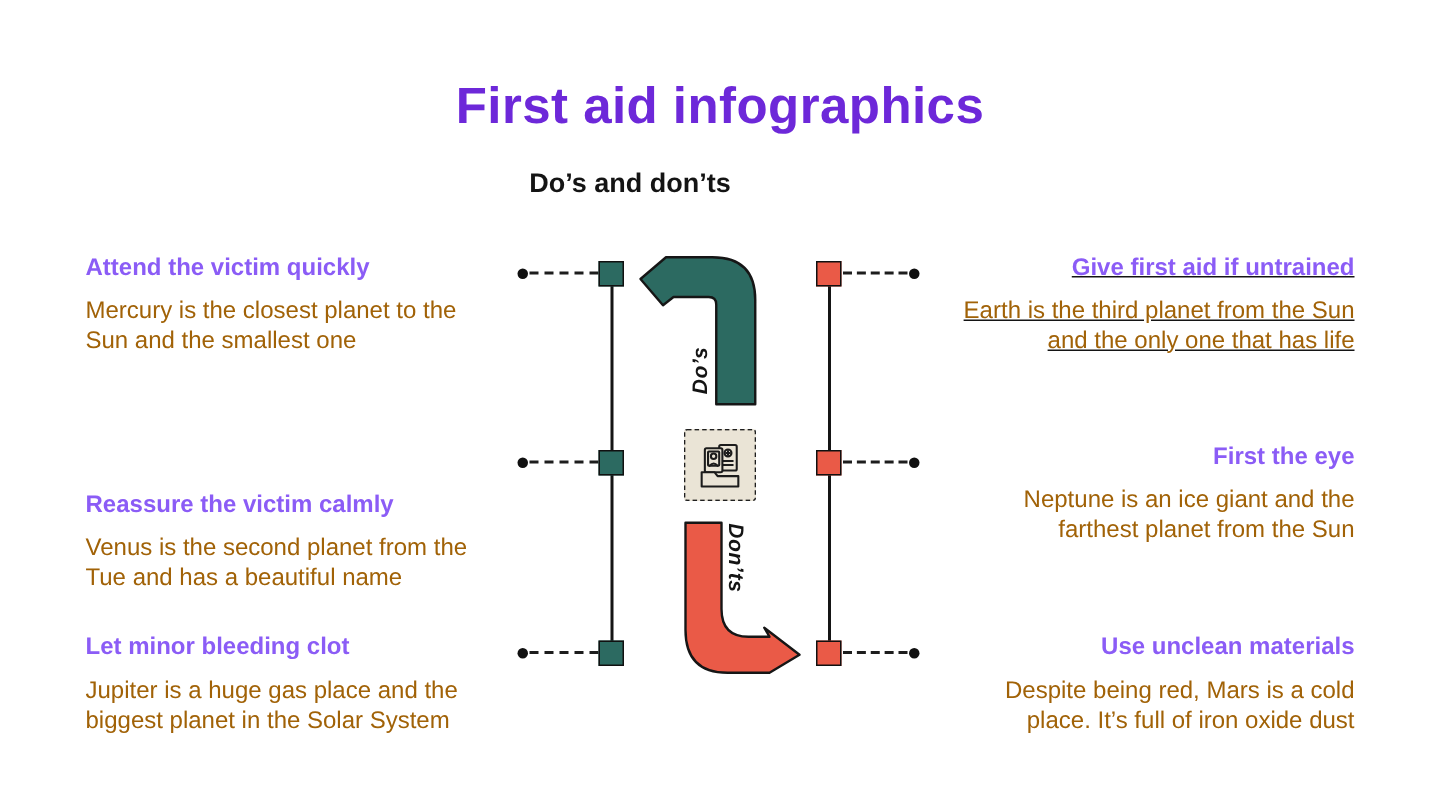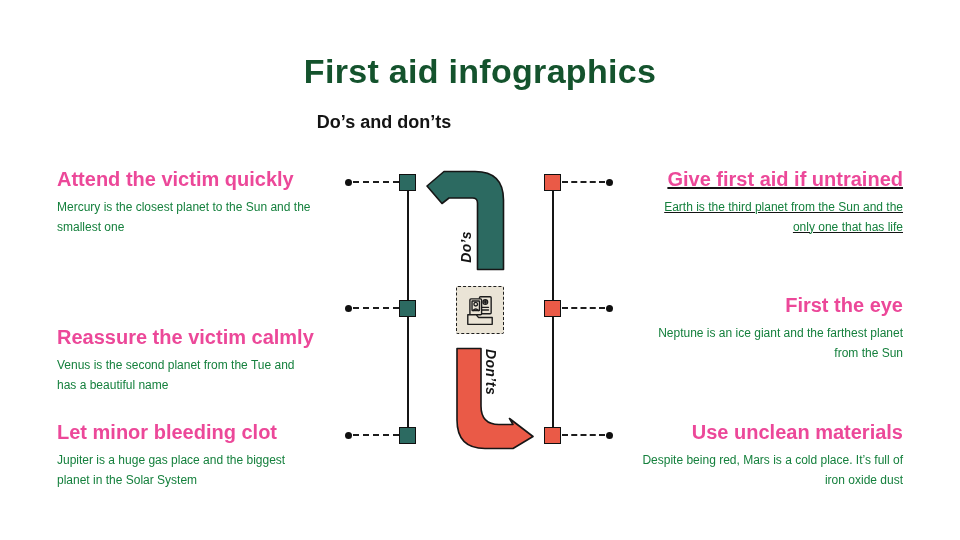--- a/index.html
+++ b/index.html
@@ -2,29 +2,29 @@
 <html><head>
 <meta charset="utf-8">
 <style>
   html,body{margin:0;padding:0;background:#fff;}
   .slide{
     position:relative;width:960px;height:540px;background:#ffffff;overflow:hidden;
     font-family:"Liberation Sans", sans-serif;color:#141414;
   }
   .title{
     position:absolute;top:52px;left:0;width:960px;text-align:center;
-    font-size:34px;line-height:38px;font-weight:700;letter-spacing:.3px;color:#14532d;
+    font-size:34px;line-height:38px;font-weight:700;letter-spacing:.3px;color:#6d28d9;
   }
   .subtitle{
     position:absolute;top:110px;left:0;width:768px;text-align:center;
-    font-size:18px;line-height:24px;font-weight:700;color:#141414;
+    font-size:18px;line-height:24px;font-weight:700;color:#141414;padding-left:36px;
   }
   .item{position:absolute;width:310px;}
-  .item .heading{font-size:20px;line-height:24px;font-weight:700;white-space:nowrap;color:#ec4899;}
-  .item .body{margin-top:7px;font-size:12px;line-height:19.5px;color:#15803d;}
+  .item .heading{font-size:16px;line-height:24px;font-weight:700;white-space:nowrap;color:#8b5cf6;}
+  .item .body{margin-top:7px;font-size:16px;line-height:19.5px;color:#a16207;}
   .item.left{text-align:left;}
   .item.left .body{max-width:258px;}
   .item.right{text-align:right;}
   .item.right .body{margin-left:auto;max-width:262px;}
   .vline{position:absolute;width:1.5px;background:#151515;}
   .dot{position:absolute;width:7px;height:7px;border-radius:50%;background:#101010;}
   .dash{position:absolute;height:0;border-top:2px dashed #1d1d1d;}
   .sq{position:absolute;width:17px;height:17px;box-sizing:border-box;border:1.8px solid #101010;}
   .sq.do{background:#2C6A61;}
   .sq.dont{background:#EA5A47;}

